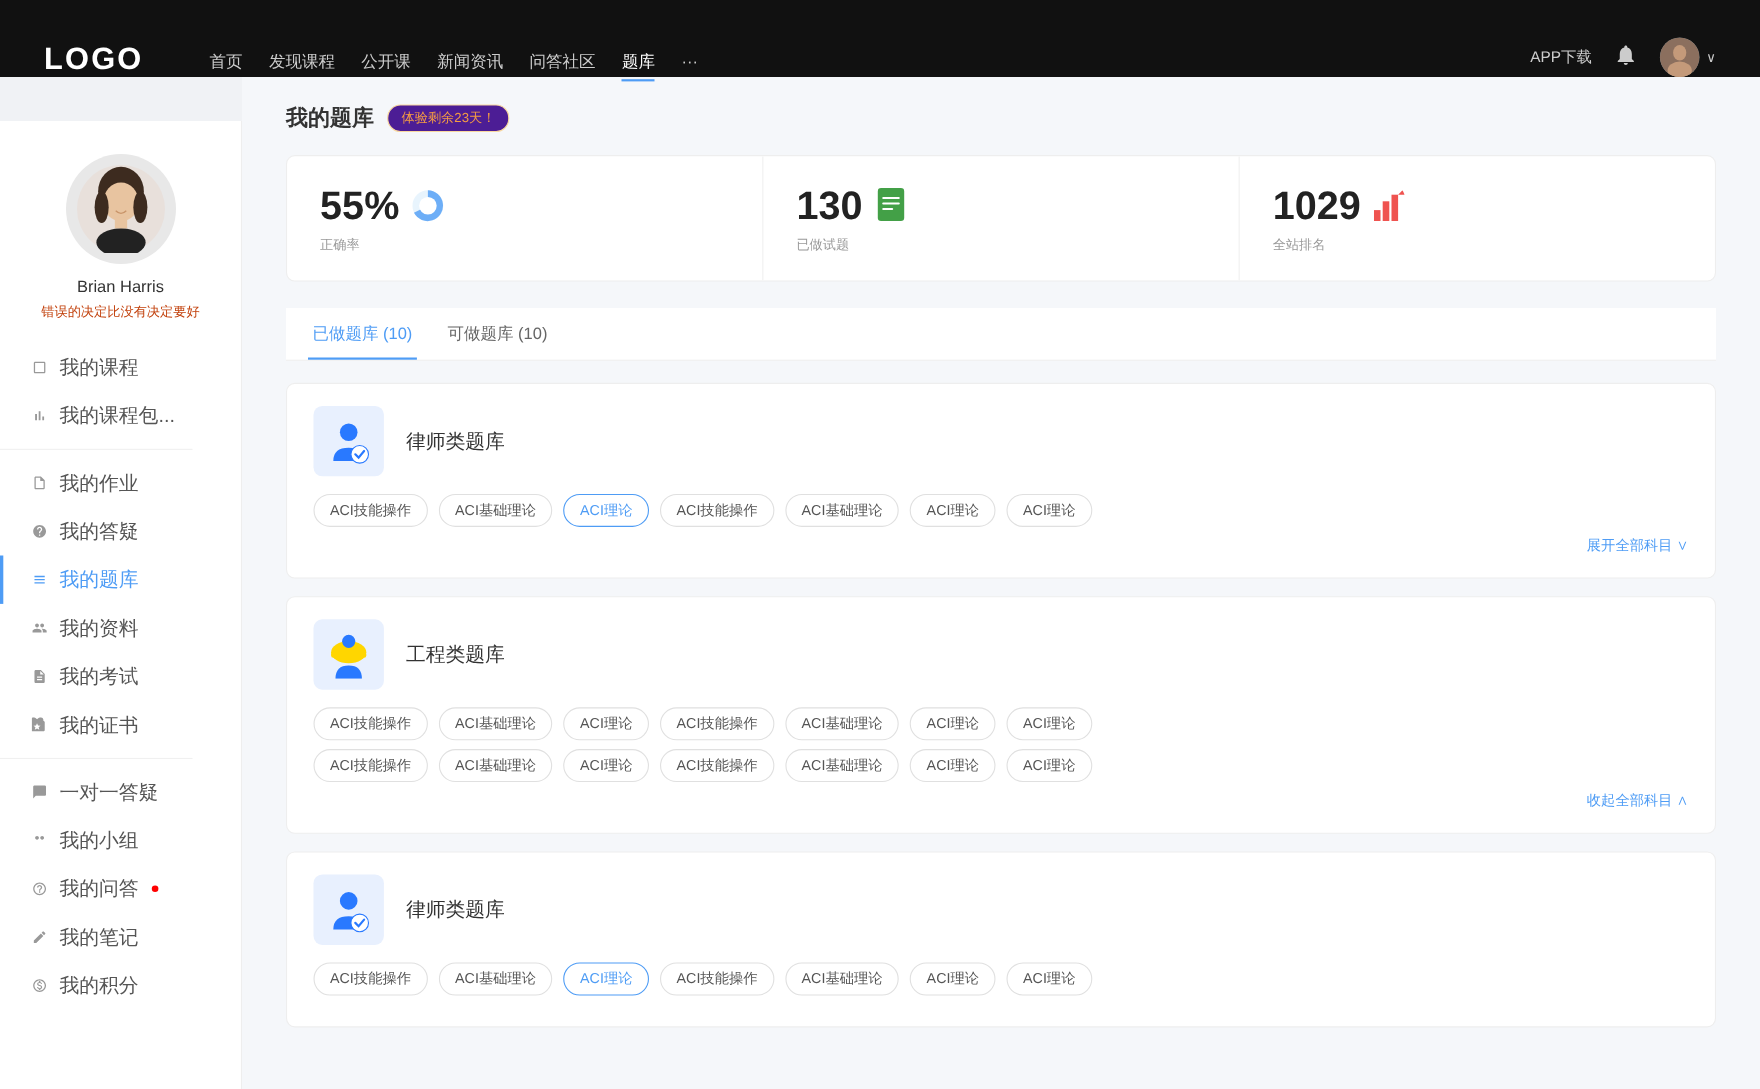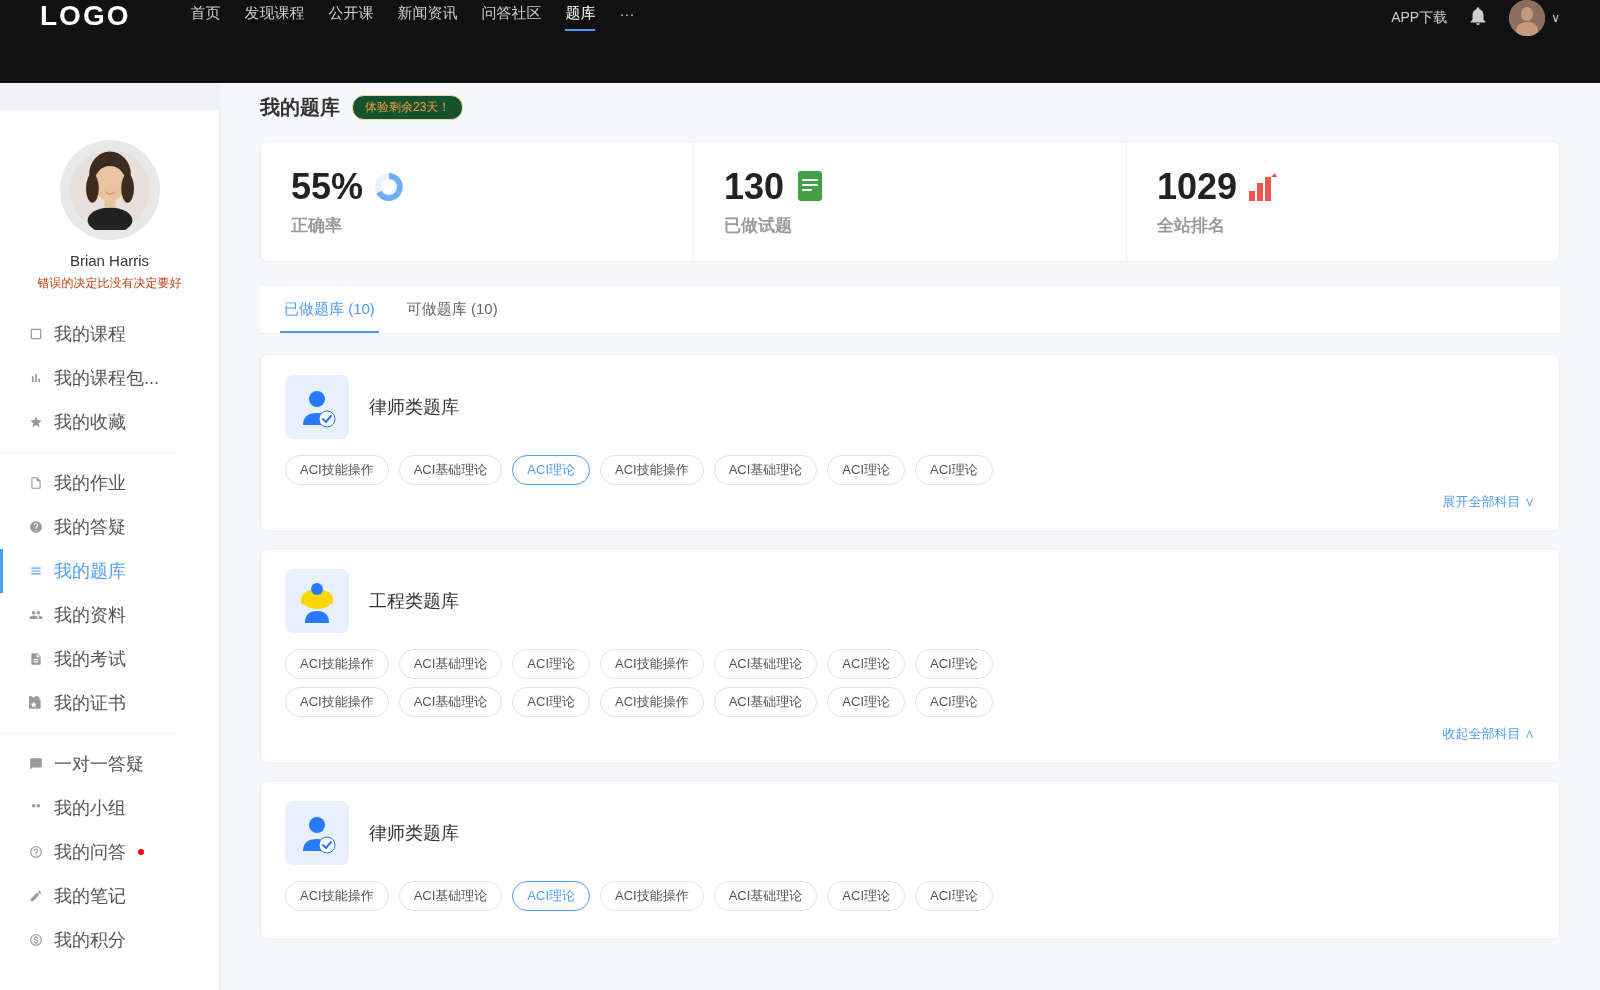--- a/index.html
+++ b/index.html
@@ -1,23 +1,23 @@
 <!DOCTYPE html>
 <html><head>
   <meta charset="utf-8">
   <style>
     * { box-sizing: border-box; margin: 0; padding: 0; }
     body { font-family: -apple-system, BlinkMacSystemFont, 'PingFang SC', 'Microsoft YaHei', sans-serif; background: #f0f2f5; min-height: 990px; }
 
     
     .header {
       background: #111;
-      height: 83px;
-      display: flex;
-      align-items: flex-start;
+      height: 70px;
+      display: flex;
+      align-items: flex-end;
       padding: 0 40px;
       position: fixed;
       top: 0; left: 0; right: 0;
       z-index: 100;
     }
     .header-logo {
       color: white;
       font-size: 28px;
       font-weight: bold;
       margin-right: 60px;
@@ -183,21 +183,21 @@
       align-items: center;
       gap: 12px;
       margin-bottom: 20px;
     }
     .page-title {
       font-size: 20px;
       font-weight: 600;
       color: #333;
     }
     .trial-badge {
-      background: #14532d;
+      background: #4c1d95;
       color: #f59c42;
       border: 1px solid #f9d8a0;
       border-radius: 12px;
       padding: 3px 12px;
       font-size: 12px;
     }
 
     
     .stats-row {
       display: flex;
@@ -228,24 +228,23 @@
       color: #222;
     }
     .stat-icon {
       width: 32px;
       height: 32px;
       display: flex;
       align-items: center;
       justify-content: center;
     }
     .stat-label {
-      font-size: 17px;
+      font-size: 12px;
       color: #999;
       margin-top: 2px;
-      font-weight: bold;
     }
 
     
     .tabs-row {
       display: flex;
       gap: 24px;
       margin-bottom: 20px;
       border-bottom: 1px solid #eee;
       background: white;
       padding: 0 20px;
@@ -404,28 +403,20 @@
 
       <div class="sidebar-item">
         <span class="sidebar-item-icon">
           <svg width="14" height="14" viewBox="0 0 24 24" fill="#999">
               <path d="M5 9.2h3V19H5zM10.6 5h2.8v14h-2.8zm5.6 8H19v6h-2.8z"></path>
             </svg>
         </span>
         <span>我的课程包...</span>
       </div>
 
-      <div class="sidebar-item">
-        <span class="sidebar-item-icon">
-          <svg width="14" height="14" viewBox="0 0 24 24" fill="#999">
-              <path d="M12 17.27L18.18 21l-1.64-7.03L22 9.24l-7.19-.61L12 2 9.19 8.63 2 9.24l5.46 4.73L5.82 21z"></path>
-            </svg>
-        </span>
-        <span>我的收藏</span>
-      </div>
 
       <div class="sidebar-divider"></div>
 
       <div class="sidebar-item">
         <span class="sidebar-item-icon">
           <svg width="14" height="14" viewBox="0 0 24 24" fill="#999">
               <path d="M14 2H6c-1.1 0-2 .9-2 2v16c0 1.1.9 2 2 2h12c1.1 0 2-.9 2-2V8l-6-6zm4 18H6V4h7v5h5v11z"></path>
             </svg>
         </span>
         <span>我的作业</span>

